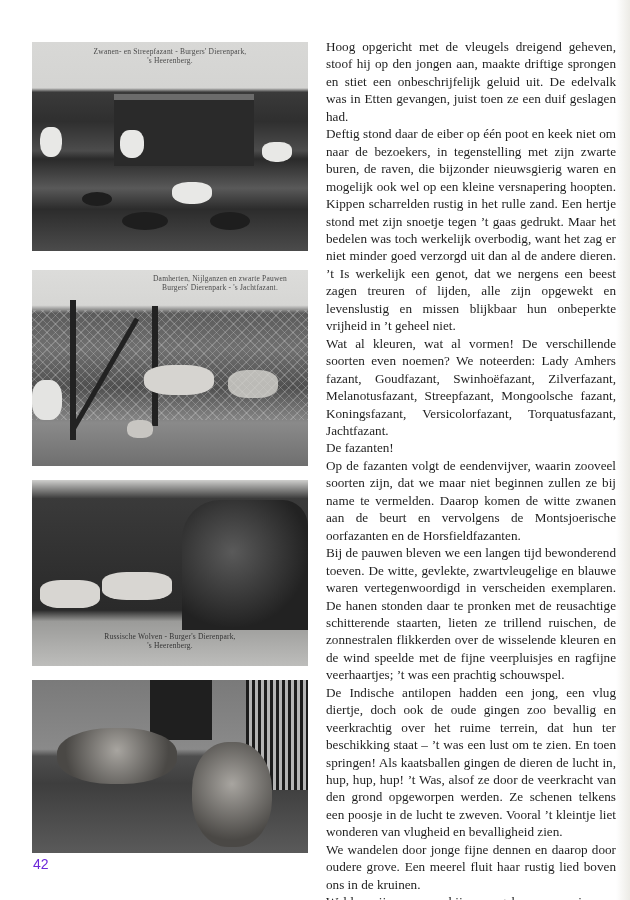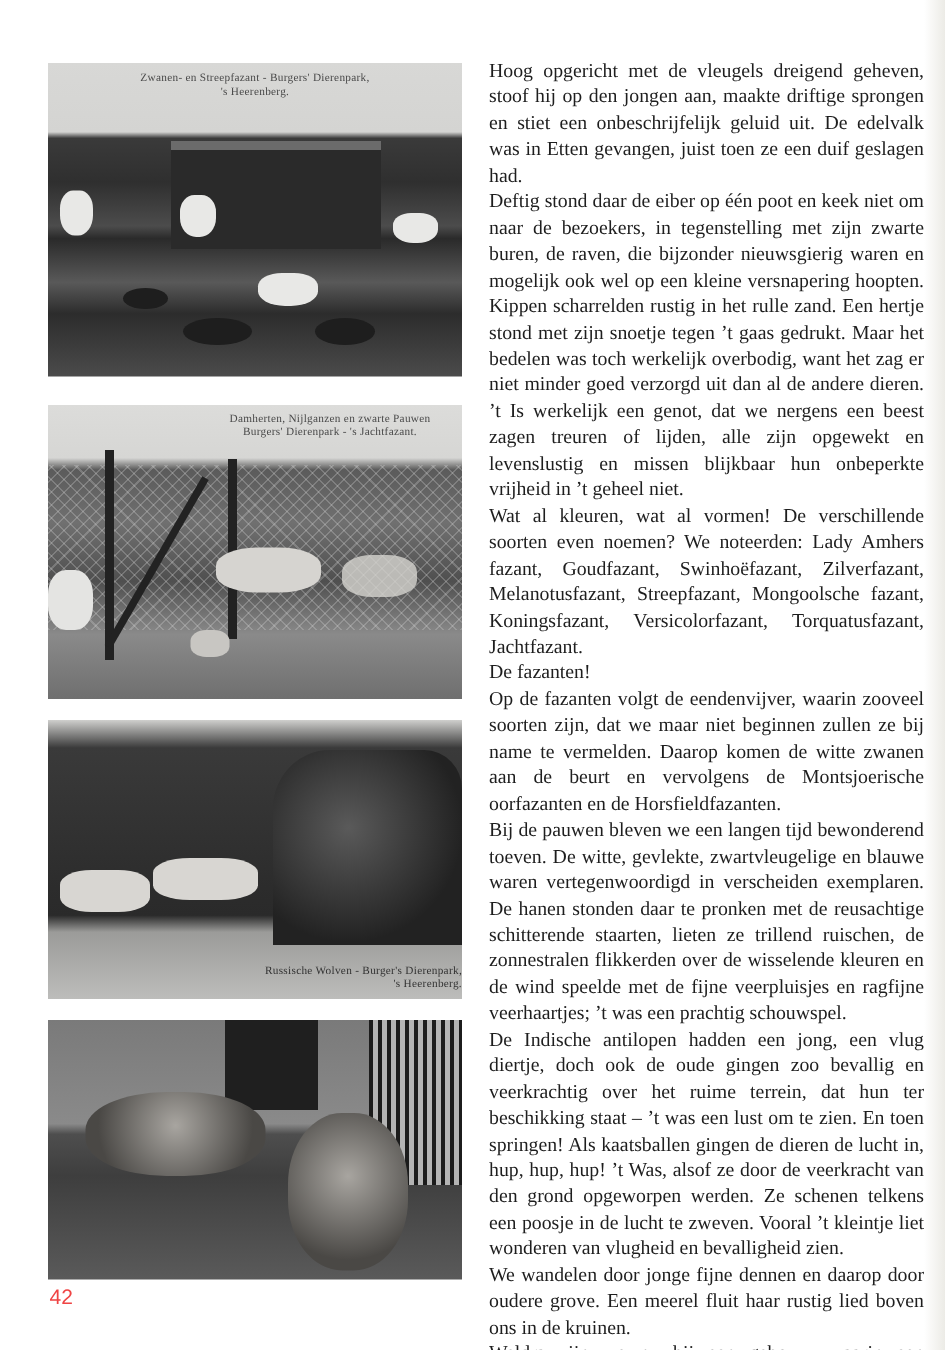--- a/index.html
+++ b/index.html
@@ -64,21 +64,21 @@
   .text-col {
     position: absolute; left: 326px; top: 38px; width: 290px;
     font-size: 13.2px; line-height: 17.45px;
     text-align: justify;
     hyphens: manual;
   }
   .text-col p { margin: 0; }
   .page-number {
     position: absolute; left: 33px; top: 856px;
     font-family: "Liberation Sans", "DejaVu Sans", sans-serif;
-    font-size: 14px; color: #ef4444;
+    font-size: 14px; color: #6d28d9;
   }
 </style>
 </head>
 <body>
 
 <div class="page-shade"></div>
 
 <div class="photo" id="photo-1">
   <div class="shed"></div>
   <div class="swan" style="left:8px;top:85px;width:22px;height:30px;"></div>
@@ -106,21 +106,21 @@
   <div class="caption" style="top:4px;left:100px;">
     <div>Damherten, Nijlganzen en zwarte Pauwen</div>
     <div>Burgers' Dierenpark - 's Jachtfazant.</div>
   </div>
 </div>
 
 <div class="photo" id="photo-3">
   <div class="rock"></div>
   <div class="wolf" style="left:8px;top:100px;width:60px;height:28px;"></div>
   <div class="wolf" style="left:70px;top:92px;width:70px;height:28px;"></div>
-  <div class="caption" style="bottom:6px;color:#333;text-align:right;">
+  <div class="caption" style="bottom:16px;color:#333;">
     <div>Russische Wolven - Burger's Dierenpark,</div>
     <div>'s Heerenberg.</div>
   </div>
 </div>
 
 <div class="photo" id="photo-4">
   <div class="door"></div>
   <div class="bars"></div>
   <div class="lion" style="left:25px;top:48px;width:120px;height:56px;"></div>
   <div class="lion" style="left:160px;top:62px;width:80px;height:105px;"></div>

